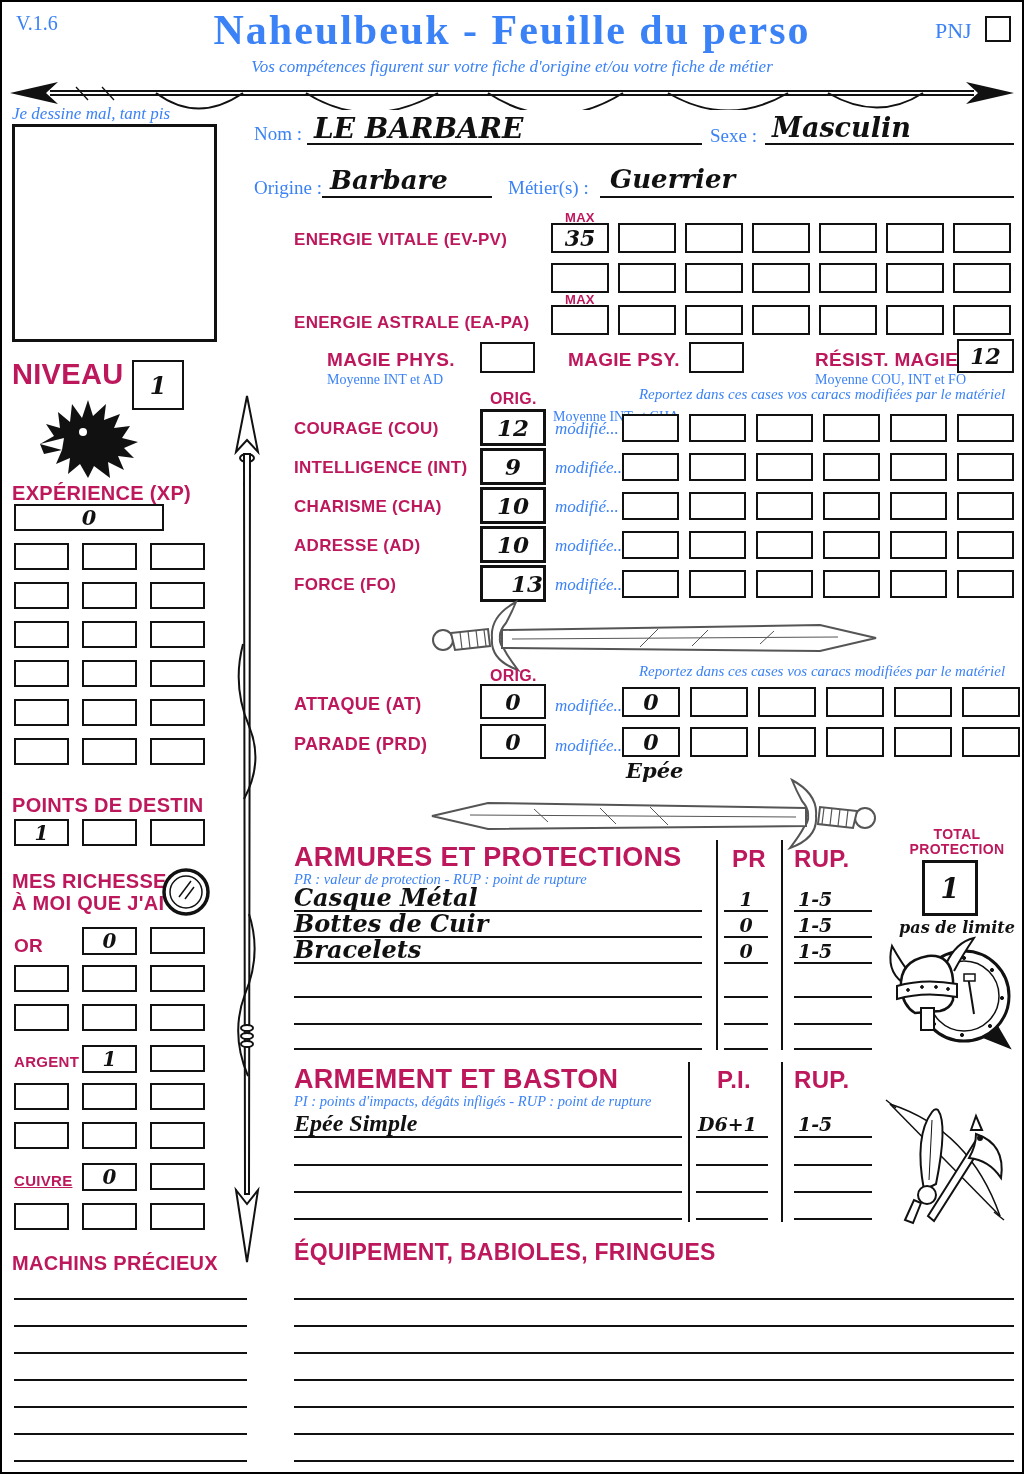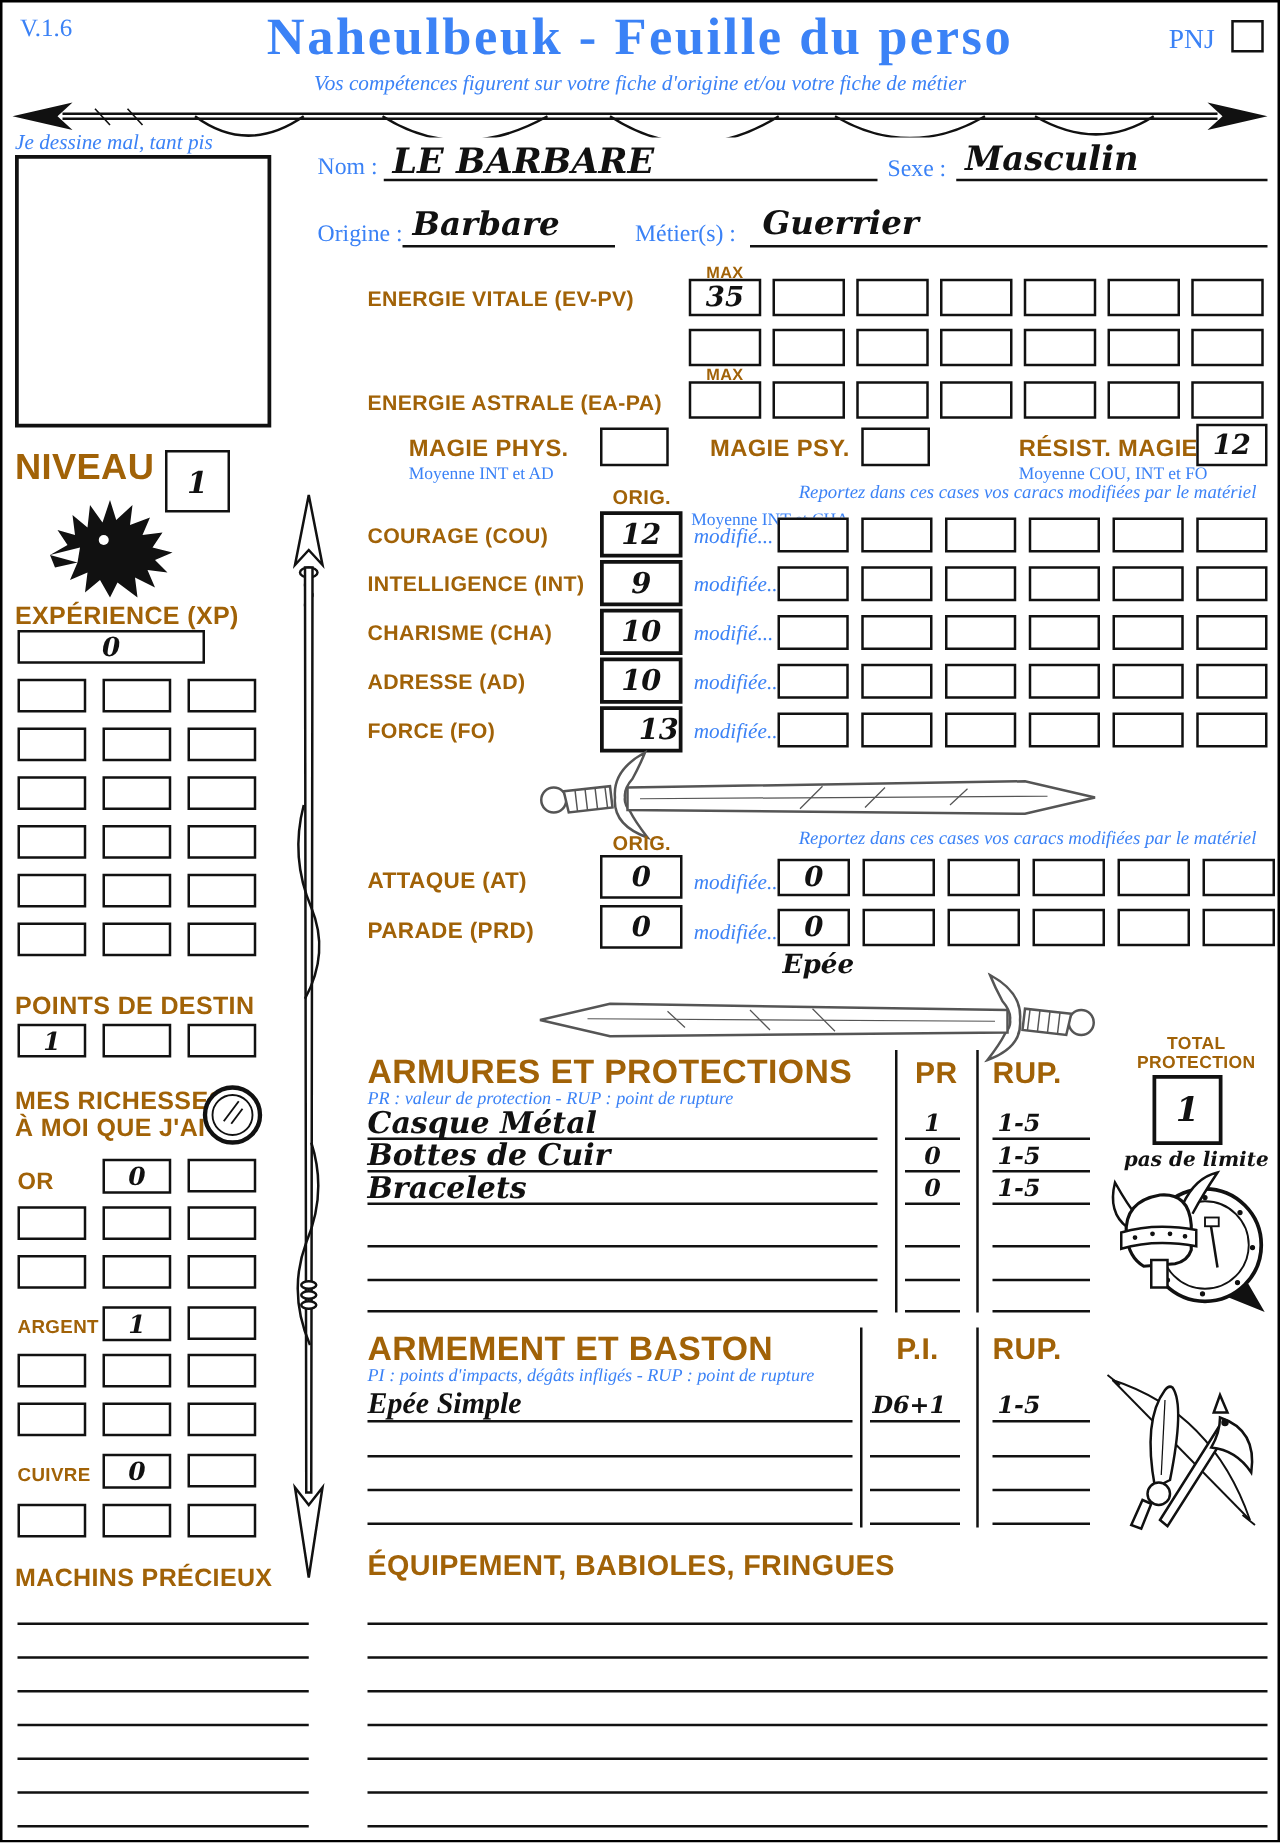--- a/index.html
+++ b/index.html
@@ -1,19 +1,19 @@
 <!DOCTYPE html>
 <html><head>
 <meta charset="utf-8">
 <style>
   html,body{margin:0;padding:0;background:#fff;}
   #page{position:relative;width:1020px;height:1470px;border:2px solid #000;background:#fff;overflow:hidden;
         font-family:"Liberation Sans",sans-serif;color:#111;}
   .abs{position:absolute;}
-  .hd{font-family:"Liberation Sans",sans-serif;font-weight:800;color:#a16207;letter-spacing:.3px;white-space:nowrap;}
+  .hd{font-family:"Liberation Sans",sans-serif;font-weight:800;color:#be185d;letter-spacing:.3px;white-space:nowrap;}
   .sf{font-family:Liberation Serif, serif;color:#3b82f6;white-space:nowrap;}
   .it{font-style:italic;}
   .hand{font-family:"DejaVu Serif",serif;font-style:italic;font-weight:700;color:#111;white-space:nowrap;}
   .bx{border:2px solid #111;background:#fff;box-sizing:border-box;flex:0 0 auto;}
   .b58{width:58px;height:30px;}
   .b57{width:57px;height:28px;}
   .b55{width:55px;height:27px;}
   .vbox{display:flex;align-items:center;justify-content:center;}
   .row{display:flex;column-gap:9px;}
   .g10{column-gap:10px;}
@@ -129,21 +129,21 @@
       <div class="bx b55"></div>
       <div class="bx b55"></div>
       <div class="bx b55"></div>
     </div>
   <div class="abs row g13" style="left:12px;top:1120px;">
       <div class="bx b55"></div>
       <div class="bx b55"></div>
       <div class="bx b55"></div>
     </div>
 
-  <div class="abs hd" style="left:12px;top:1170px;font-size:15px;">CUIVRE</div>
+  <div class="abs hd" style="left:12px;top:1170px;font-size:15px;text-decoration:underline;">CUIVRE</div>
   <div class="abs row g13" style="left:80px;top:1161px;">
     <div class="bx b55 vbox hand" style="height:28px;font-size:20px;">0</div>
   <div class="bx b55"></div>
     </div>
   <div class="abs row g13" style="left:12px;top:1201px;">
       <div class="bx b55"></div>
       <div class="bx b55"></div>
       <div class="bx b55"></div>
     </div>
 

